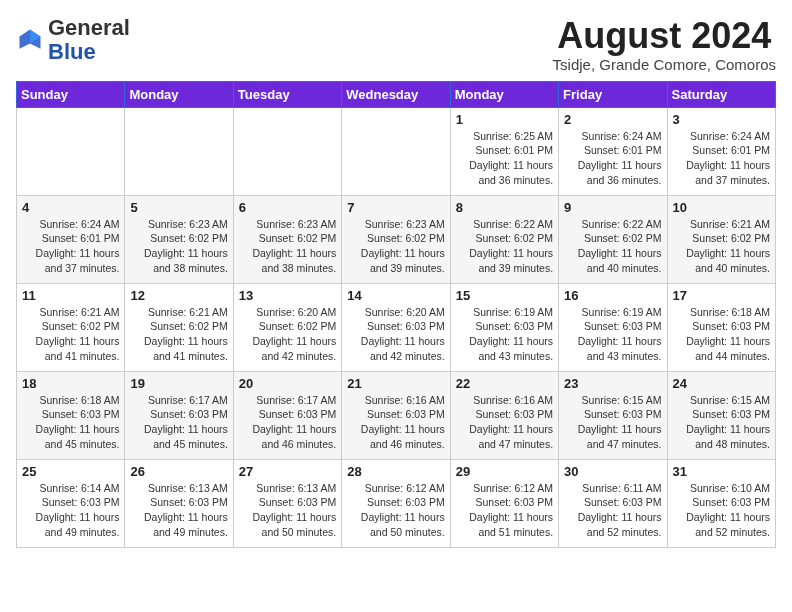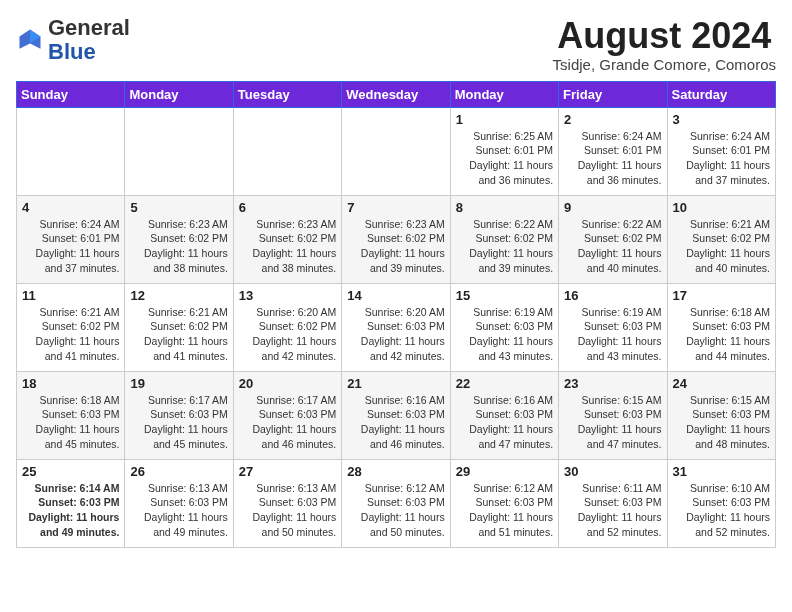--- a/index.html
+++ b/index.html
@@ -297,21 +297,21 @@
           <span class="day-num">24</span>
           <div class="day-info" style="white-space: pre-line;">Sunrise: 6:15 AM
 Sunset: 6:03 PM
 Daylight: 11 hours
 and 48 minutes.</div>
         </td>
       </tr>
       <tr>
         <td>
           <span class="day-num">25</span>
-          <div class="day-info" style="white-space: pre-line; font-weight: bold;">Sunrise: 6:14 AM
+          <div class="day-info" style="white-space: pre-line;">Sunrise: 6:14 AM
 Sunset: 6:03 PM
 Daylight: 11 hours
 and 49 minutes.</div>
         </td>
         <td>
           <span class="day-num">26</span>
           <div class="day-info" style="white-space: pre-line;">Sunrise: 6:13 AM
 Sunset: 6:03 PM
 Daylight: 11 hours
 and 49 minutes.</div>

